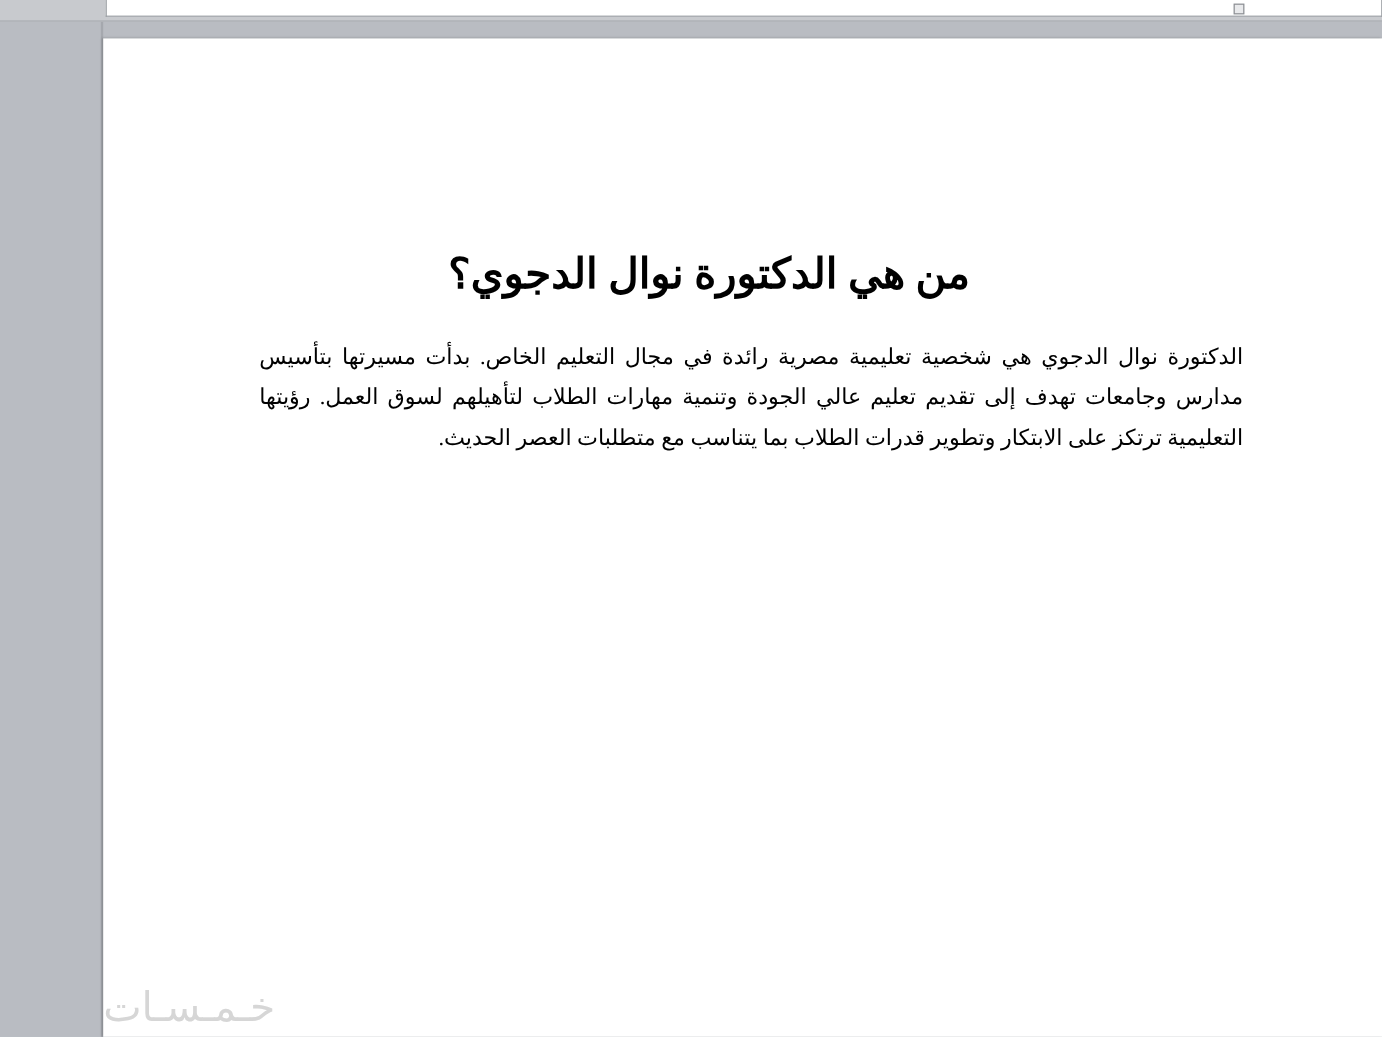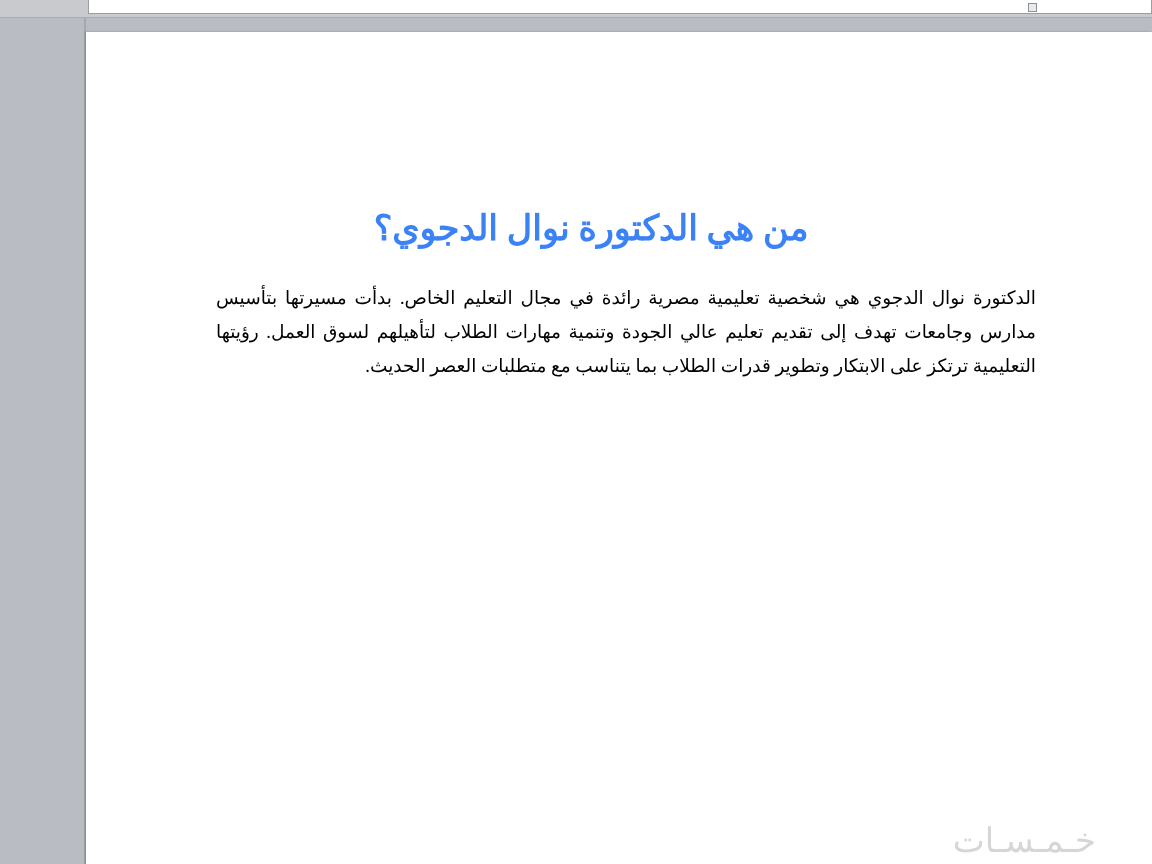--- a/index.html
+++ b/index.html
@@ -85,21 +85,21 @@
   }
 
   #doc-title {
     position: absolute;
     top: 152px;
     left: 0;
     width: 1010px;
     text-align: center;
     font-size: 35px;
     line-height: 1.25;
-    color: #3b82f6;
+    color: #000000;
     direction: rtl;
     font-family: "Liberation Serif", "DejaVu Serif", serif;
   }
 
   #doc-paragraph {
     position: absolute;
     top: 225px;
     left: 130px;
     width: 820px;
     text-align: justify;
@@ -109,21 +109,21 @@
     color: #000000;
     font-family: "Liberation Serif", "DejaVu Serif", serif;
     margin-top: 24px;
   }
 
   #watermark {
     position: absolute;
     bottom: 4px;
     left: 0;
     width: 1010px;
-    text-align: right;
+    text-align: left;
     font-size: 34px;
     color: #d6d6d6;
     letter-spacing: 1px;
     direction: rtl;
     user-select: none;
     font-family: "Liberation Serif", "DejaVu Serif", serif;
   }
 
   
   #left-gutter {

